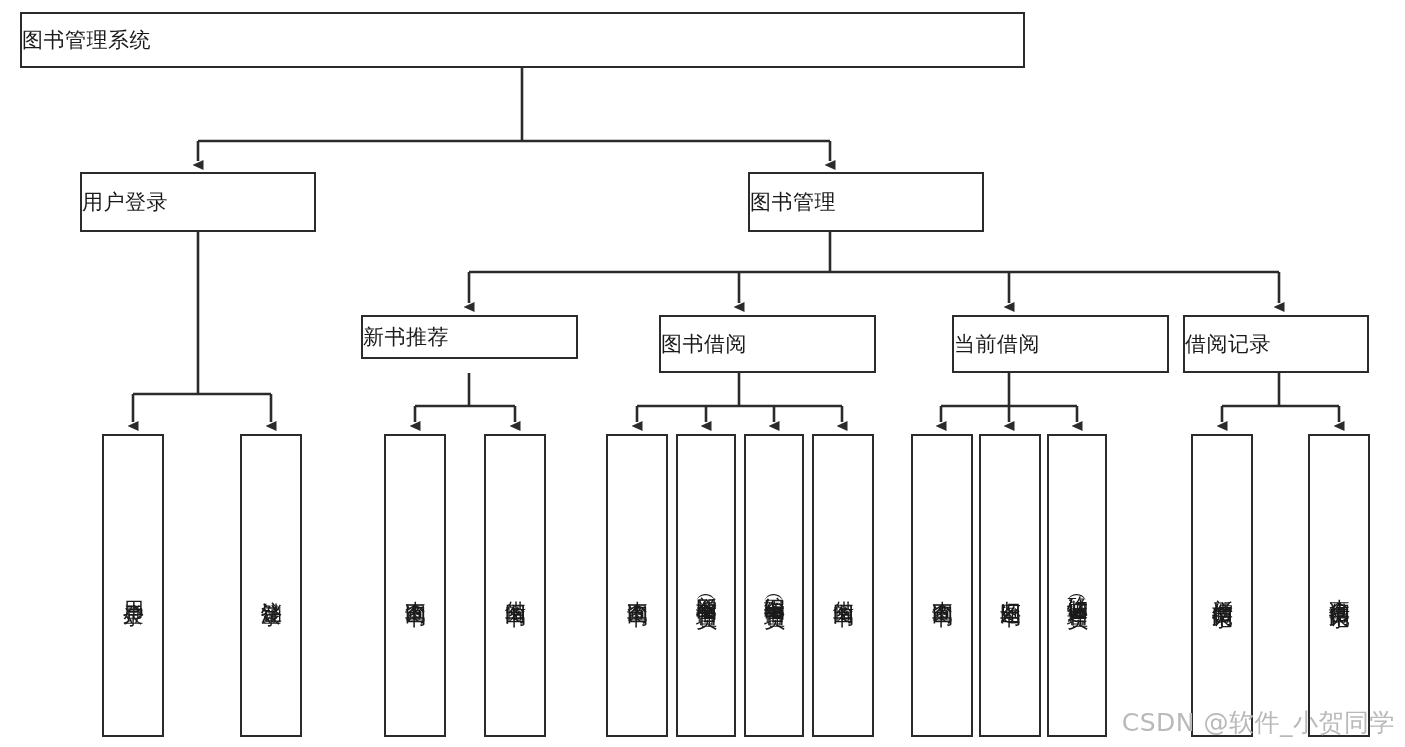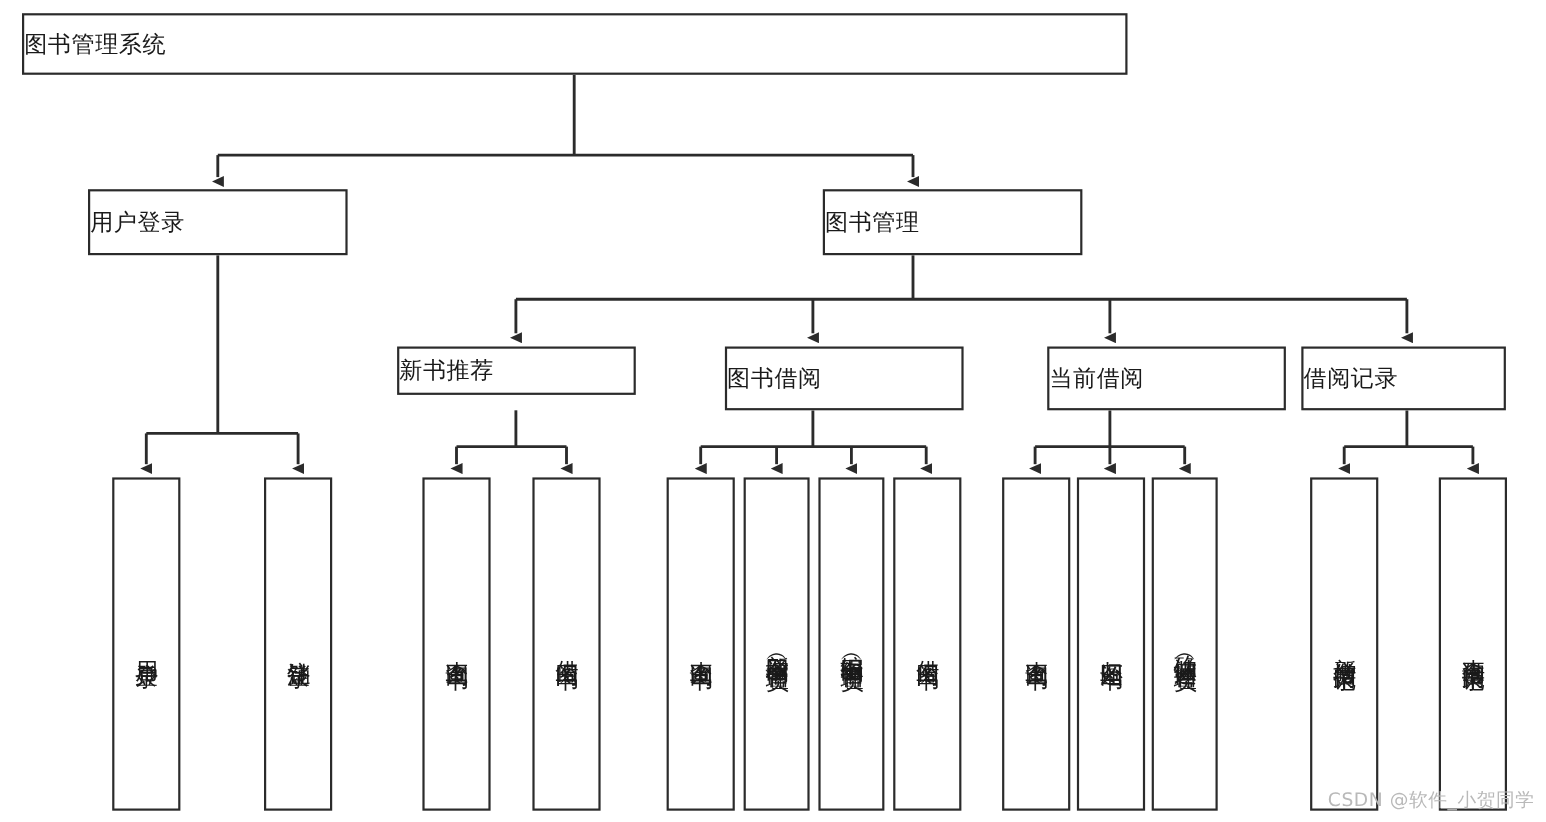--- a/index.html
+++ b/index.html
@@ -56,21 +56,21 @@
     writing-mode: vertical-rl;
     text-orientation: upright;
     font-size: 21px;
     letter-spacing: 2px;
     line-height: 1.1;
   }
   .watermark {
     position: absolute;
     right: 10px;
     bottom: 8px;
-    font-size: 17px;
+    font-size: 25px;
     color: #b9b9b9;
     letter-spacing: 0.5px;
     z-index: 5;
     white-space: nowrap;
   }
 </style>
 </head>
 <body>
 
 <div id="canvas">

